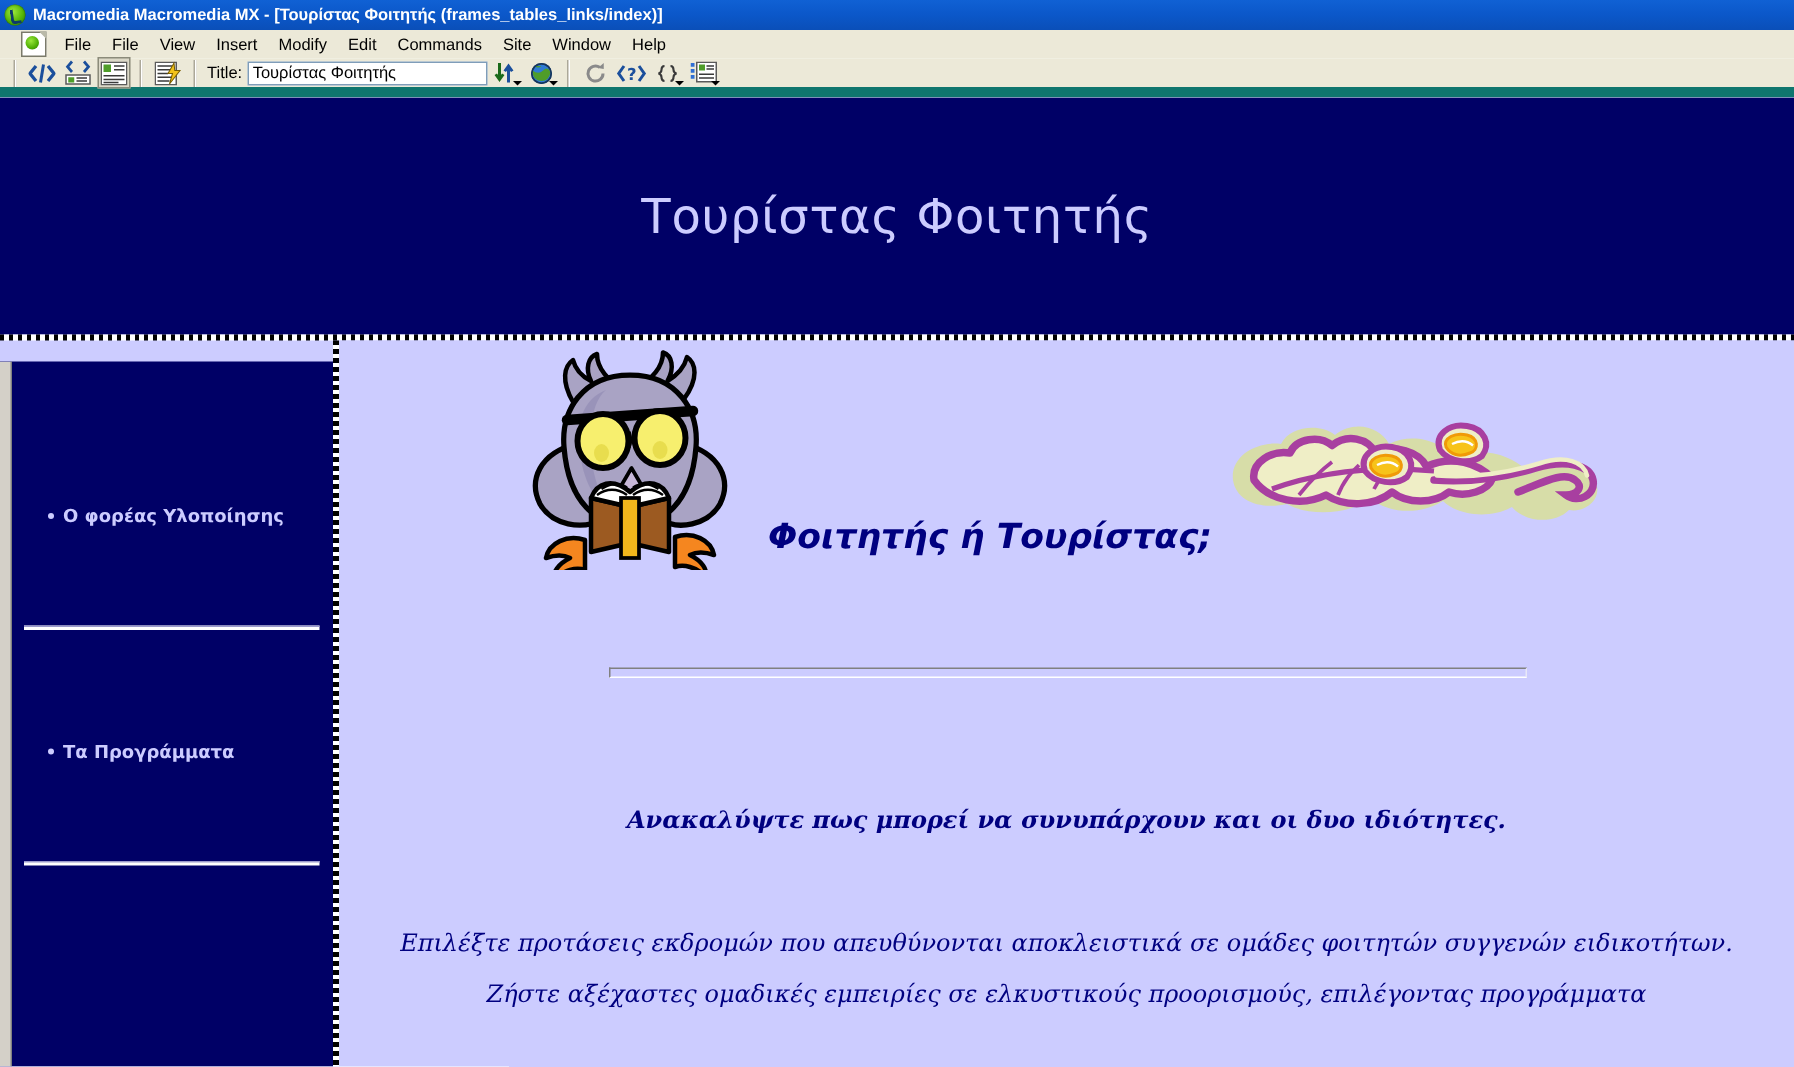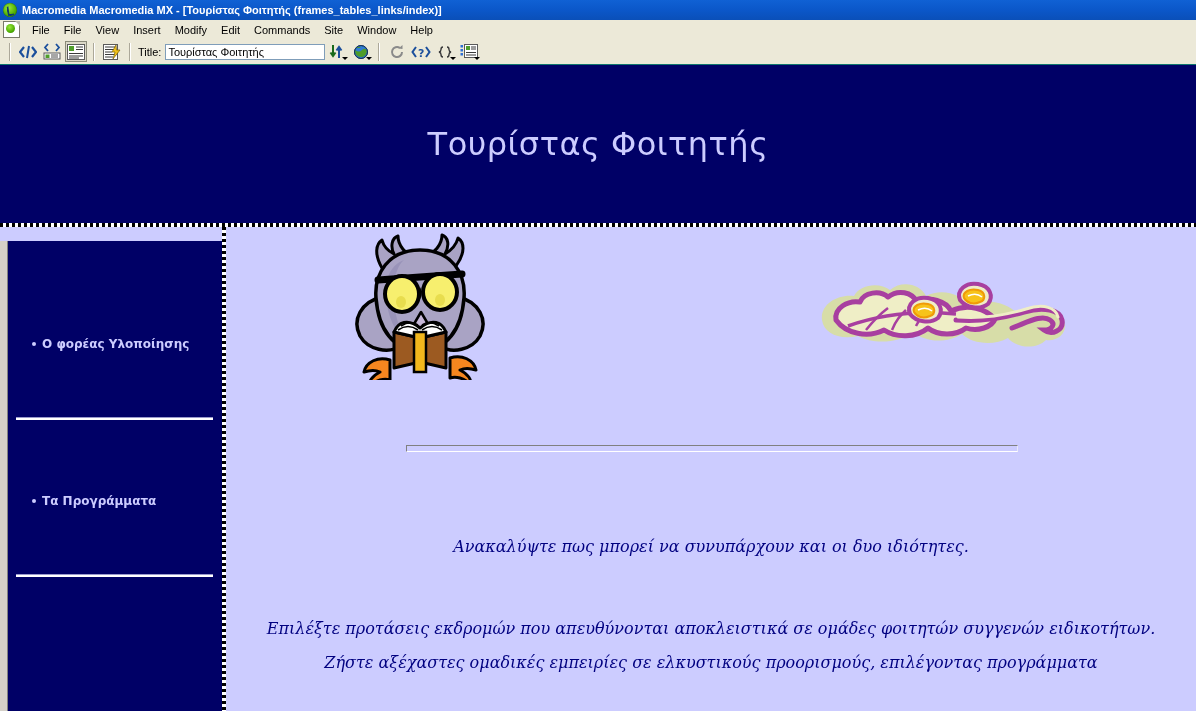--- a/index.html
+++ b/index.html
@@ -51,21 +51,21 @@
     white-space: nowrap;
     letter-spacing: 0px;
   }
 
   
   .menubar {
     height: 19px;
     background: #ece9d8;
     display: flex;
     align-items: center;
-    padding-left: 3px;
+    padding-left: 14px;
     box-sizing: border-box;
   }
   .menu-doc-icon {
     width: 15px;
     height: 15px;
     margin-right: 5px;
     position: relative;
     background: #ffffff;
     border: 1px solid #7a7a6a;
     flex: 0 0 auto;
@@ -89,21 +89,21 @@
     font-size: 11px;
     color: #000000;
     padding: 2px 7px;
     white-space: nowrap;
   }
 
   
   .toolbar {
     height: 26px;
     background: #ece9d8;
-    border-bottom: 1px solid #0f766e;
+    border-bottom: 7px solid #0f766e;
     display: flex;
     align-items: center;
     padding: 0 4px;
     box-sizing: border-box;
   }
   .tb-sep {
     width: 1px;
     height: 18px;
     background: #aca899;
     border-right: 1px solid #ffffff;
@@ -524,21 +524,22 @@
         <path d="M104 44 C100 34 110 26 122 28 C134 30 138 40 132 48 C124 54 110 52 104 44 Z" fill="#efeec6" stroke="#a83fa0" stroke-width="4"></path>
         <path d="M108 42 C106 36 114 32 122 34 C130 36 130 44 124 46 C117 49 111 47 108 42 Z" fill="#f7c31a" stroke="#f09a08" stroke-width="2"></path>
         <path d="M112 40 q8 -4 14 1" stroke="#ffffff" stroke-width="1.6" fill="none"></path>
 
         <path d="M154 30 C150 20 160 12 172 14 C184 16 188 26 182 34 C174 40 160 38 154 30 Z" fill="#efeec6" stroke="#a83fa0" stroke-width="4"></path>
         <path d="M158 28 C156 22 164 18 172 20 C180 22 180 30 174 32 C167 35 161 33 158 28 Z" fill="#f7c31a" stroke="#f09a08" stroke-width="2"></path>
         <path d="M162 26 q8 -4 14 1" stroke="#ffffff" stroke-width="1.6" fill="none"></path>
       </svg>
     </div>
 
+    <div class="subhead">Φοιτητής ή Τουρίστας;</div>
 
     <div class="content-rule"></div>
 
-    <div class="body-line" style="top:310px;">Ανακαλύψτε πως μπορεί να συνυπάρχουν και οι δυο ιδιότητες.</div>
+    <div class="body-line" style="top:310px;font-weight:bold;">Ανακαλύψτε πως μπορεί να συνυπάρχουν και οι δυο ιδιότητες.</div>
     <div class="body-line" style="top:368px;margin-top:24px;">Επιλέξτε προτάσεις εκδρομών που απευθύνονται αποκλειστικά σε ομάδες φοιτητών συγγενών ειδικοτήτων.</div>
     <div class="body-line" style="top:426px;">Ζήστε αξέχαστες ομαδικές εμπειρίες σε ελκυστικούς προορισμούς, επιλέγοντας προγράμματα</div>
 
   </div>
 </div>
 
 </body></html>

